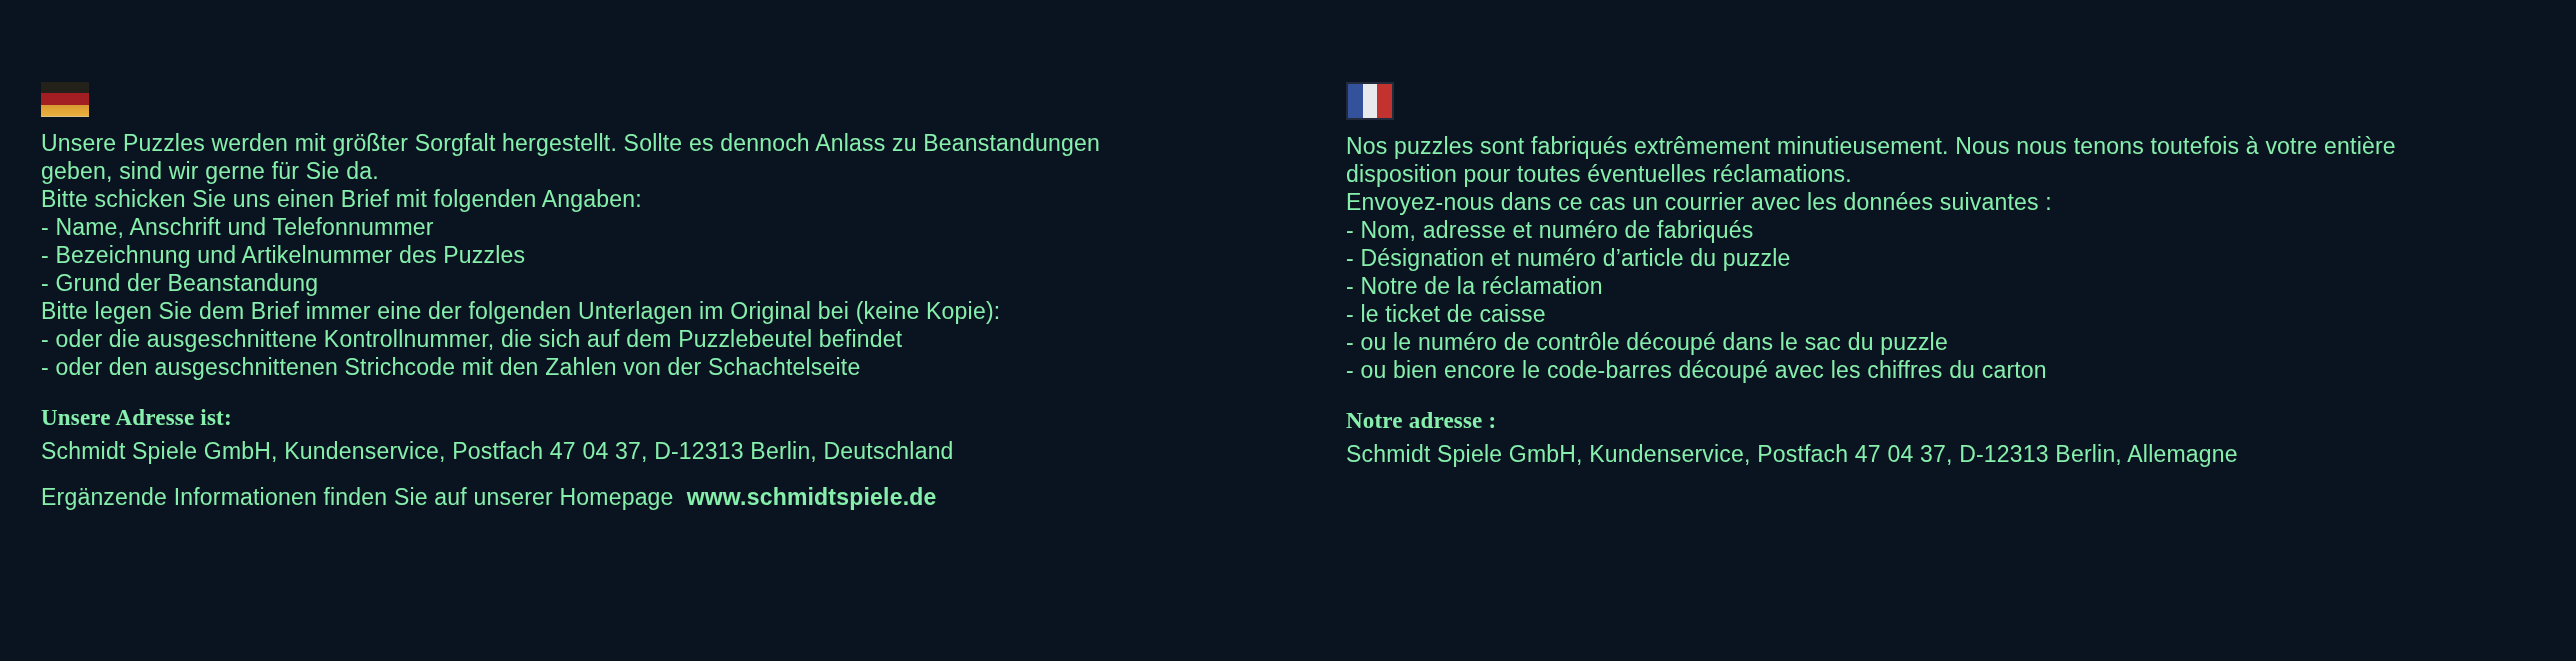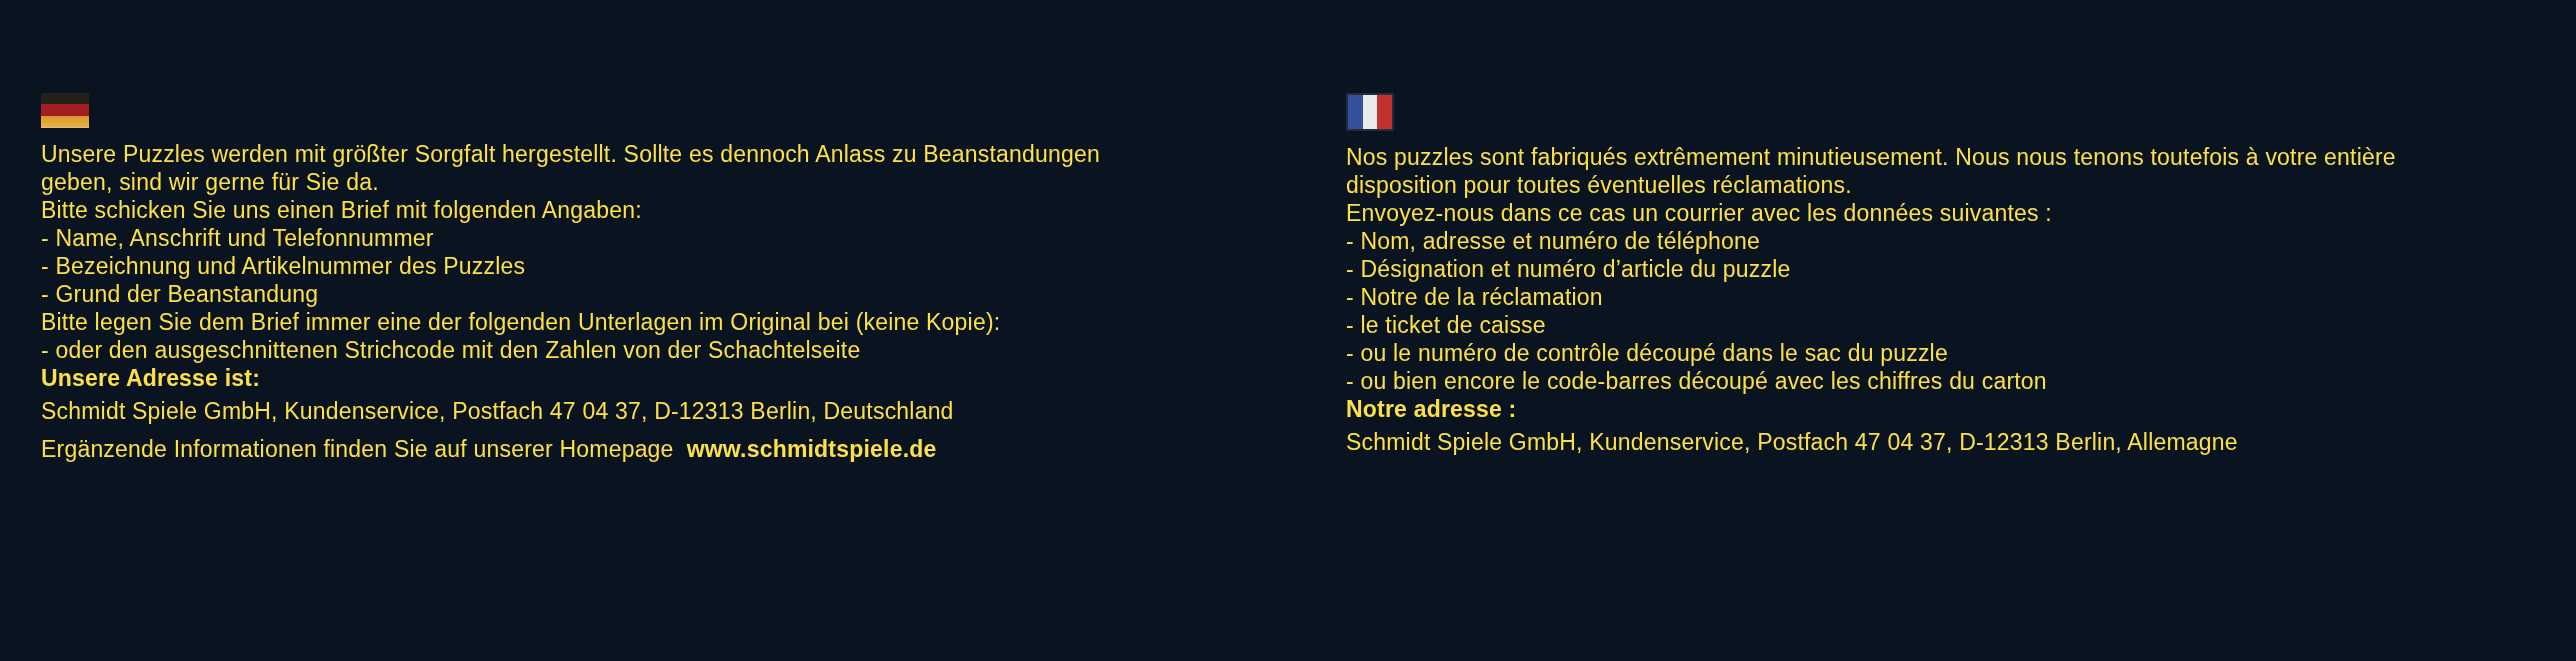--- a/index.html
+++ b/index.html
@@ -5,22 +5,22 @@
   html, body { margin: 0; padding: 0; }
   body {
     width: 2576px; height: 661px;
     background: #0a1420;
     overflow: hidden;
     position: relative;
     font-family: "Liberation Sans", sans-serif;
   }
   .col {
     position: absolute;
-    top: 93px;
-    color: #fde047;
+    top: 82px;
+    color: #86efac;
     font-size: 23px;
     line-height: 28px;
     letter-spacing: 0.2px;
   }
   .col.de { left: 41px; }
   .col.fr { left: 1346px; }
 
   .flag {
     width: 48px; height: 35px;
     margin-bottom: 11.6px;
@@ -39,60 +39,61 @@
     display: flex;
     border: 2.5px solid #222a3c;
     height: 38px;
   }
   .flag-fr .st { flex: 1; }
   .flag-fr .st.blue  { background: #34519b; }
   .flag-fr .st.white { background: #e9eaee; }
   .flag-fr .st.red   { background: #c2332f; }
 
   .line { white-space: nowrap; }
-  .heading { font-weight: bold; margin-top: 0; }
+  .heading { font-weight: bold; margin-top: 23px; font-family: Liberation Serif, serif; }
   .addr { margin-top: 5px; }
-  .home { margin-top: 10px; }
+  .home { margin-top: 18px; }
   .url { font-weight: bold; margin-left: 0.28em; }
 </style>
 </head>
 <body>
 
 <section class="col de">
   <div class="flag flag-de">
     <i class="st black"></i>
     <i class="st red"></i>
     <i class="st gold"></i>
   </div>
   <div class="line">Unsere Puzzles werden mit größter Sorgfalt hergestellt. Sollte es dennoch Anlass zu Beanstandungen</div>
   <div class="line">geben, sind wir gerne für Sie da.</div>
   <div class="line">Bitte schicken Sie uns einen Brief mit folgenden Angaben:</div>
   <div class="line">- Name, Anschrift und Telefonnummer</div>
   <div class="line">- Bezeichnung und Artikelnummer des Puzzles</div>
   <div class="line">- Grund der Beanstandung</div>
   <div class="line">Bitte legen Sie dem Brief immer eine der folgenden Unterlagen im Original bei (keine Kopie):</div>
+  <div class="line">- oder die ausgeschnittene Kontrollnummer, die sich auf dem Puzzlebeutel befindet</div>
   <div class="line">- oder den ausgeschnittenen Strichcode mit den Zahlen von der Schachtelseite</div>
   <div class="line heading">Unsere Adresse ist:</div>
   <div class="line addr">Schmidt Spiele GmbH, Kundenservice, Postfach 47 04 37, D-12313 Berlin, Deutschland</div>
   <div class="line home">
     <span>Ergänzende Informationen finden Sie auf unserer Homepage</span>
     <span class="url">www.schmidtspiele.de</span>
   </div>
 </section>
 
 <section class="col fr">
   <div class="flag flag-fr">
     <i class="st blue"></i>
     <i class="st white"></i>
     <i class="st red"></i>
   </div>
   <div class="line">Nos puzzles sont fabriqués extrêmement minutieusement. Nous nous tenons toutefois à votre entière</div>
   <div class="line">disposition pour toutes éventuelles réclamations.</div>
   <div class="line">Envoyez-nous dans ce cas un courrier avec les données suivantes :</div>
-  <div class="line">- Nom, adresse et numéro de téléphone</div>
+  <div class="line">- Nom, adresse et numéro de fabriqués</div>
   <div class="line">- Désignation et numéro d’article du puzzle</div>
   <div class="line">- Notre de la réclamation</div>
   <div class="line">- le ticket de caisse</div>
   <div class="line">- ou le numéro de contrôle découpé dans le sac du puzzle</div>
   <div class="line">- ou bien encore le code-barres découpé avec les chiffres du carton</div>
   <div class="line heading">Notre adresse :</div>
   <div class="line addr">Schmidt Spiele GmbH, Kundenservice, Postfach 47 04 37, D-12313 Berlin, Allemagne</div>
 </section>
 
 

